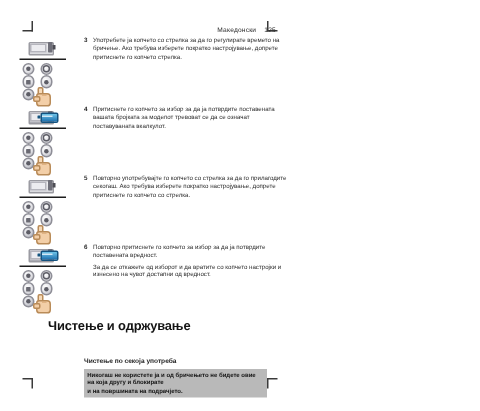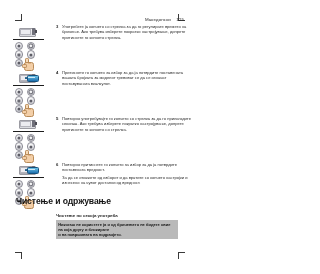--- a/index.html
+++ b/index.html
@@ -273,21 +273,21 @@
     left: 16px;
     top: 196px;
     width: 168px;
   }
   .section-title {
     font-size: 8.6px;
     font-weight: bold;
     color: #141414;
     letter-spacing: -0.1px;
     line-height: 10px;
-    margin: 0;
+    margin: 16px;
   }
   .sub-wrap {
     margin-top: 6.5px;
     padding-left: 40px;
   }
   .sub-title {
     font-size: 4.4px;
     font-weight: bold;
     color: #1f1f1f;
     line-height: 5.4px;

